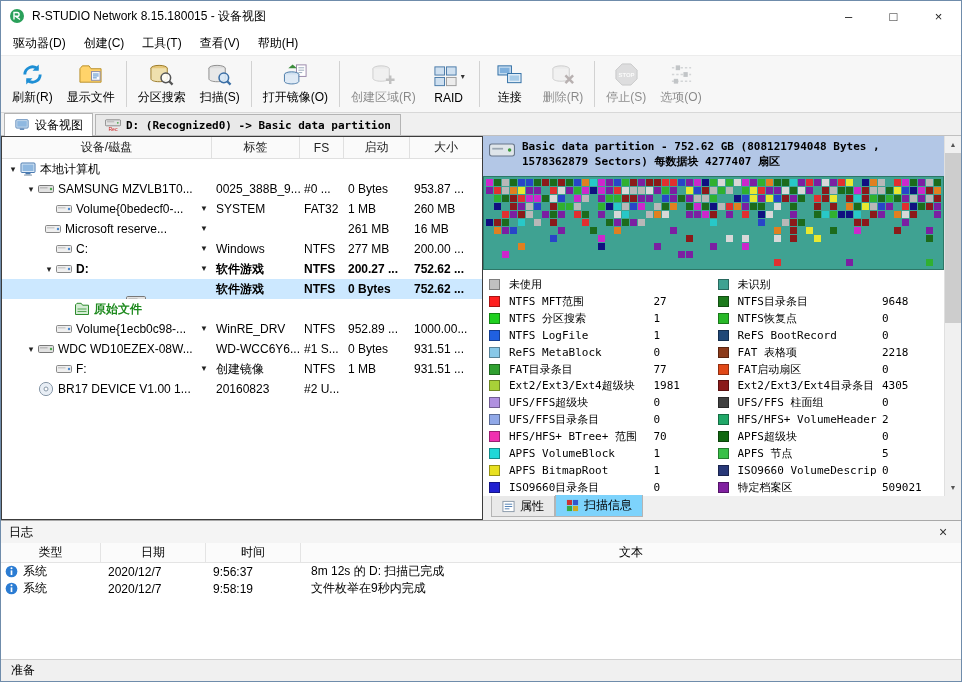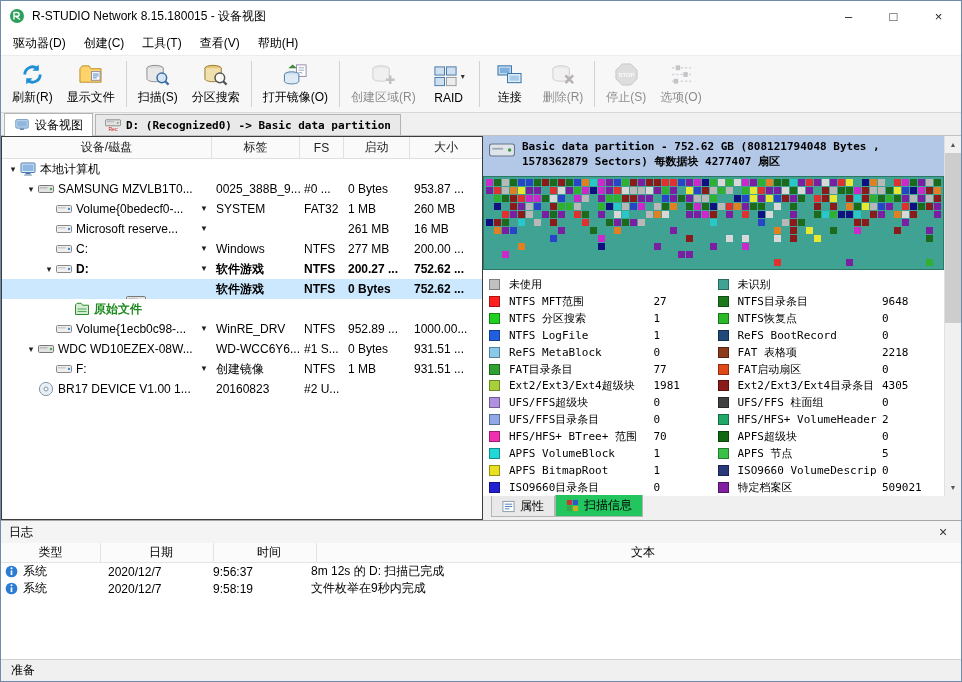--- a/index.html
+++ b/index.html
@@ -75,35 +75,35 @@
   .legend { flex:1; display:flex; padding:6px 2px 0 2px; font-family:"DejaVu Sans Mono","Liberation Mono",monospace;
             font-size:11px; background:#fff; overflow:hidden; }
   .legend-col { width:50%; display:flex; flex-direction:column; }
   .lrow { display:grid; grid-template-columns:15px 1fr 56px; align-items:center; height:17px; column-gap:5px; padding:0 4px; }
   .lsq { width:11px; height:11px; border:1px solid rgba(0,0,0,.35); }
   .llabel { white-space:nowrap; overflow:hidden; }
   .lcount { text-align:left; }
   .right-tabs { flex:0 0 24px; display:flex; align-items:flex-start; background:#f0f0f0; padding-left:8px; margin-right:17px; }
   .rtab { display:flex; align-items:center; gap:5px; padding:3px 10px; height:21px;
           border:1px solid #b4b4b4; border-top:none; background:#e9e9e9; white-space:nowrap; }
-  .rtab.active { background:#22c55e; margin-top:-1px; height:22px; z-index:2; }
+  .rtab.active { background:#7dd3fc; margin-top:-1px; height:22px; z-index:2; }
   .rtab svg { width:13px; height:13px; display:block; }
 
   
   .vscroll { position:absolute; right:0; top:0; bottom:24px; width:17px; background:#f0f0f0;
              border-left:1px solid #e0e0e0; display:flex; flex-direction:column; }
   .varrow { flex:0 0 17px; display:flex; align-items:center; justify-content:center; font-size:7px; color:#555; }
   .vtrack { flex:1; position:relative; }
   .vthumb { position:absolute; top:0; left:0; right:0; height:170px; background:#cdcdcd; }
 
   
   .log-panel { flex:0 0 139px; border-top:1px solid #a8a8a8; background:#fff; display:flex; flex-direction:column; }
   .log-title { flex:0 0 22px; display:flex; align-items:center; padding:0 8px; background:#f4f4f4; }
   .log-close { margin-left:auto; width:20px; text-align:center; font-size:14px; color:#333; }
-  .log-header { flex:0 0 20px; display:flex; border-bottom:1px solid #e4e4e4; background:#fbfbfb;gap:8px; }
+  .log-header { flex:0 0 20px; display:flex; border-bottom:1px solid #e4e4e4; background:#fbfbfb; }
   .lh { display:flex; align-items:center; justify-content:center; border-right:1px solid #e4e4e4; overflow:hidden; }
   .lh.c0{width:100px}.lh.c1{width:105px}.lh.c2{width:95px}.lh.c3{flex:1;border-right:none}
   .log-body { flex:1; overflow:hidden; }
   .log-row { height:17px; display:flex; align-items:center; }
   .lg { display:flex; align-items:center; overflow:hidden; white-space:nowrap; }
   .lg.c0 { width:100px; padding-left:4px; gap:5px; }
   .lg.c1 { width:105px; padding-left:7px; }
   .lg.c2 { width:95px; padding-left:7px; }
   .lg.c3 { flex:1; padding-left:10px; }
   .lg svg { width:13px; height:13px; display:block; }
@@ -157,38 +157,38 @@
             <rect x="14" y="10" width="9" height="9" fill="#fff" stroke="#88a"></rect>
             <path d="M15.5 12.5h6M15.5 14.5h6M15.5 16.5h4" stroke="#4a86c8" fill="none"></path>
           </svg>
         </span>
         <span class="tb-label">显示文件</span>
       </div>
       <div class="tb-sep"></div>
       <div class="tb-btn">
         <span class="tb-icon">
           <svg viewBox="0 0 26 26">
+            <ellipse cx="10.5" cy="6.5" rx="8.5" ry="3" fill="#e6c77a" stroke="#9a7a28"></ellipse>
+            <path d="M2 6.5v11c0 1.7 3.8 3 8.5 3s8.5-1.3 8.5-3v-11" fill="#efe0ae" stroke="#9a7a28"></path>
+            <circle cx="17.5" cy="16.5" r="5" fill="#fff" fill-opacity="0.85" stroke="#555" stroke-width="1.6"></circle>
+            <path d="M21 20l3.5 3.5" stroke="#555" stroke-width="2.4"></path>
+          </svg>
+        </span>
+        <span class="tb-label">分区搜索</span>
+      </div>
+      <div class="tb-btn">
+        <span class="tb-icon">
+          <svg viewBox="0 0 26 26">
             <ellipse cx="10.5" cy="6.5" rx="8.5" ry="3" fill="#dcdcdc" stroke="#8e8e8e"></ellipse>
             <path d="M2 6.5v11c0 1.7 3.8 3 8.5 3s8.5-1.3 8.5-3v-11" fill="#e8e8e8" stroke="#8e8e8e"></path>
             <circle cx="17.5" cy="16.5" r="5" fill="#d6e8f8" fill-opacity="0.85" stroke="#3a6ea5" stroke-width="1.6"></circle>
             <path d="M21 20l3.5 3.5" stroke="#3a6ea5" stroke-width="2.4"></path>
           </svg>
         </span>
         <span class="tb-label">扫描(S)</span>
-      </div>
-      <div class="tb-btn">
-        <span class="tb-icon">
-          <svg viewBox="0 0 26 26">
-            <ellipse cx="10.5" cy="6.5" rx="8.5" ry="3" fill="#e6c77a" stroke="#9a7a28"></ellipse>
-            <path d="M2 6.5v11c0 1.7 3.8 3 8.5 3s8.5-1.3 8.5-3v-11" fill="#efe0ae" stroke="#9a7a28"></path>
-            <circle cx="17.5" cy="16.5" r="5" fill="#fff" fill-opacity="0.85" stroke="#555" stroke-width="1.6"></circle>
-            <path d="M21 20l3.5 3.5" stroke="#555" stroke-width="2.4"></path>
-          </svg>
-        </span>
-        <span class="tb-label">分区搜索</span>
       </div>
       <div class="tb-sep"></div>
       <div class="tb-btn">
         <span class="tb-icon">
           <svg viewBox="0 0 26 26">
             <rect x="14" y="3" width="10" height="12" fill="#fff" stroke="#98a"></rect>
             <path d="M16 6h6M16 8.5h6M16 11h4" stroke="#9ab"></path>
             <ellipse cx="9" cy="13" rx="7.5" ry="2.8" fill="#cfe0f0" stroke="#4a7aa8"></ellipse>
             <path d="M1.5 13v7c0 1.6 3.4 2.8 7.5 2.8s7.5-1.2 7.5-2.8v-7" fill="#dfeaf5" stroke="#4a7aa8"></path>
             <path d="M10 2.5l4.5 4h-9z" fill="#3c8c3c"></path>
@@ -346,21 +346,21 @@
               </span>
               <span class="node-label">Volume{0bedecf0-...</span>
               <span class="combo">▼</span>
             </div>
             <div class="tc c1">SYSTEM</div>
             <div class="tc c2">FAT32</div>
             <div class="tc c3">1 MB</div>
             <div class="tc c4">260 MB</div>
           </div>
           <div class="tree-row">
-            <div class="tc c0" style="padding-left: 40px;">
+            <div class="tc c0" style="padding-left: 29px;">
               <span class="expander"></span>
               <span class="node-icon">
                 <svg viewBox="0 0 16 16">
                   <rect x="0.5" y="4.5" width="15" height="7" rx="1.2" fill="#efefef" stroke="#8a8a8a"></rect>
                   <rect x="2" y="6.2" width="7.5" height="1.2" fill="#c2c2c2"></rect>
                   <circle cx="13" cy="8" r="1.2" fill="#4a88cc"></circle>
                 </svg>
               </span>
               <span class="node-label">Microsoft reserve...</span>
               <span class="combo">▼</span>

